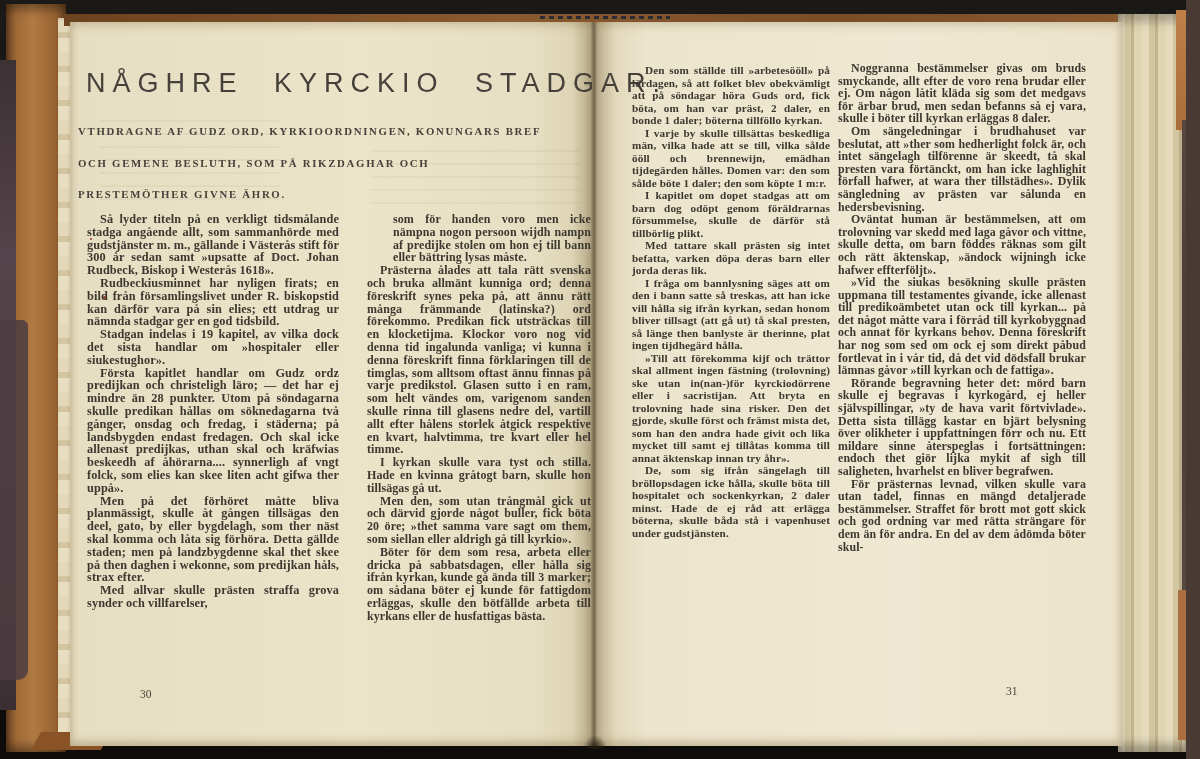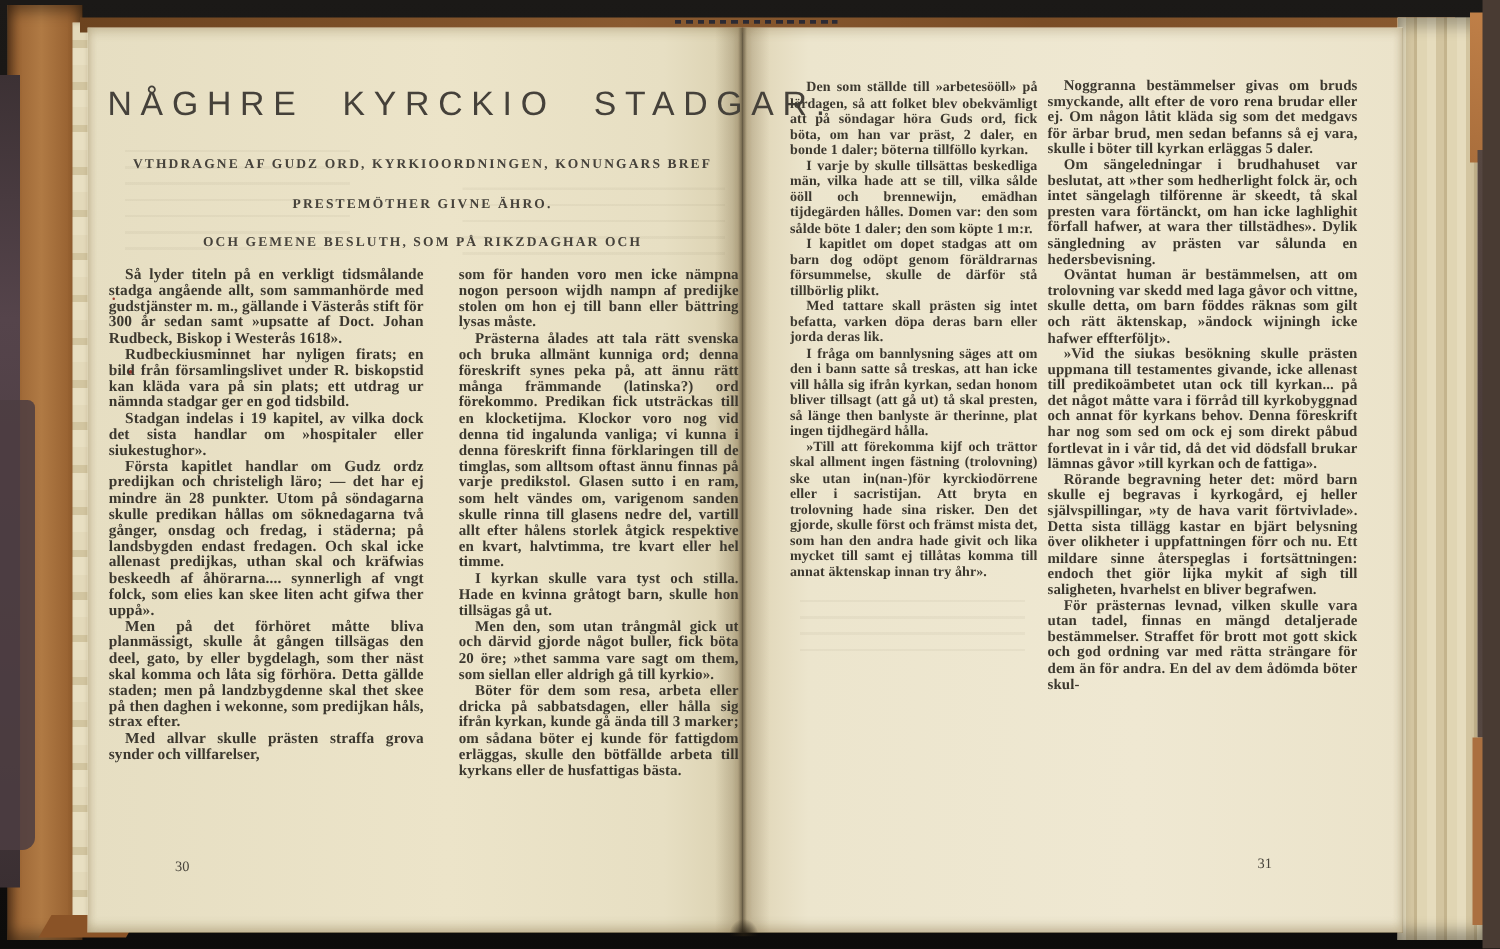--- a/index.html
+++ b/index.html
@@ -43,26 +43,26 @@
       background:linear-gradient(90deg,#ddd2b2 0%,#ece5cd 10%,#efe8d2 60%,#ebe3ca 100%);
       box-shadow:inset 0 4px 8px rgba(120,95,50,.22), inset 0 -5px 8px rgba(120,95,50,.3);}
   .gutter{position:absolute;left:572px;top:22px;width:44px;height:724px;pointer-events:none;
       background:linear-gradient(90deg,rgba(0,0,0,0) 0%,rgba(92,72,40,.28) 42%,rgba(46,35,18,.55) 50%,rgba(92,72,40,.25) 58%,rgba(0,0,0,0) 100%);}
   .gutter-fold{position:absolute;left:583px;top:735px;width:24px;height:14px;
       background:radial-gradient(ellipse at 50% 100%, #201a10 0%, rgba(32,26,16,0) 70%);}
   
   .title{position:absolute;left:86px;top:68px;width:506px;text-align:center;
       font-family:"Liberation Sans", sans-serif;font-size:27px;font-weight:400;
       letter-spacing:7px;word-spacing:16px;color:#45413a;white-space:nowrap;}
-  .subtitle{position:absolute;left:78px;top:110px;width:520px;text-align:center;color:#46423b;}
+  .subtitle{position:absolute;left:78px;top:110px;width:520px;color:#46423b;}
   .subtitle-line{font-size:10.8px;font-weight:700;letter-spacing:1.7px;line-height:21px;}
   .col{position:absolute;text-align:justify;color:#3c382f;overflow:hidden;
       font-size:12.3px;line-height:12.8px;letter-spacing:0.1px;font-weight:bold;}
   .para{margin:0;text-indent:13px;}
-  .para.noindent{text-indent:0;}
+  .para.noindent{text-indent:0;margin-left:26px;}
   .col-l1{left:87px; top:213px;width:252px;height:502px;}
   .col-l2{left:367px;top:213px;width:224px;height:502px;font-size:12.0px;}
   .col-r1{left:632px;top:64px; width:198px;height:650px;font-size:11.2px;line-height:12.5px;}
   .col-r2{left:838px;top:62px; width:248px;height:652px;font-size:11.9px;line-height:12.6px;}
   .pagenum{position:absolute;font-size:11.5px;color:#47433a;}
   .pagenum-left{left:140px;top:688px;}
   .pagenum-right{left:1006px;top:685px;}
   
   .ghost{position:absolute;opacity:.06;pointer-events:none;
       background:repeating-linear-gradient(180deg,#6a6046 0 2px,transparent 2px 13px);}
@@ -97,27 +97,27 @@
 
   <div class="ghost g1"></div>
   <div class="ghost g2"></div>
   <div class="ghost g3"></div>
   <div class="speck-red s1"></div>
   <div class="speck-red s2"></div>
 
   <div class="title">NÅGHRE KYRCKIO STADGAR.</div>
   <div class="subtitle">
       <p class="subtitle-line">VTHDRAGNE AF GUDZ ORD, KYRKIOORDNINGEN, KONUNGARS BREF</p>
+      <p class="subtitle-line">OCH GEMENE BESLUTH, SOM PÅ RIKZDAGHAR OCH</p>
       <p class="subtitle-line">PRESTEMÖTHER GIVNE ÄHRO.</p>
-      <p class="subtitle-line">OCH GEMENE BESLUTH, SOM PÅ RIKZDAGHAR OCH</p>
     </div>
 
   <div class="col col-l1">
       <p class="para">Så lyder titeln på en verkligt tidsmålande stadga angående allt, som sammanhörde med gudstjänster m. m., gällande i Västerås stift för 300 år sedan samt »upsatte af Doct. Johan Rudbeck, Biskop i Westerås 1618».</p>
-      <p class="para">Rudbeckiusminnet har nyligen firats; en bild från församlingslivet under R. biskopstid kan kläda vara på sin plats; ett utdrag ur nämnda stadgar ger en god tidsbild.</p>
+      <p class="para">Rudbeckiusminnet har nyligen firats; en bild från församlingslivet under R. biskopstid kan därför vara på sin elies; ett utdrag ur nämnda stadgar ger en god tidsbild.</p>
       <p class="para">Stadgan indelas i 19 kapitel, av vilka dock det sista handlar om »hospitaler eller siukestughor».</p>
       <p class="para">Första kapitlet handlar om Gudz ordz predijkan och christeligh läro; — det har ej mindre än 28 punkter. Utom på söndagarna skulle predikan hållas om söknedagarna två gånger, onsdag och fredag, i städerna; på landsbygden endast fredagen. Och skal icke allenast predijkas, uthan skal och kräfwias beskeedh af åhörarna.... synnerligh af vngt folck, som elies kan skee liten acht gifwa ther uppå».</p>
       <p class="para">Men på det förhöret måtte bliva planmässigt, skulle åt gången tillsägas den deel, gato, by eller bygdelagh, som ther näst skal komma och låta sig förhöra. Detta gällde staden; men på landzbygdenne skal thet skee på then daghen i wekonne, som predijkan håls, strax efter.</p>
       <p class="para">Med allvar skulle prästen straffa grova synder och villfarelser,</p>
     </div>
   <div class="col col-l2">
       <p class="para noindent">som för handen voro men icke nämpna nogon persoon wijdh nampn af predijke stolen om hon ej till bann eller bättring lysas måste.</p>
       <p class="para">Prästerna ålades att tala rätt svenska och bruka allmänt kunniga ord; denna föreskrift synes peka på, att ännu rätt många främmande (latinska?) ord förekommo. Predikan fick utsträckas till en klocketijma. Klockor voro nog vid denna tid ingalunda vanliga; vi kunna i denna föreskrift finna förklaringen till de timglas, som alltsom oftast ännu finnas på varje predikstol. Glasen sutto i en ram, som helt vändes om, varigenom sanden skulle rinna till glasens nedre del, vartill allt efter hålens storlek åtgick respektive en kvart, halvtimma, tre kvart eller hel timme.</p>
       <p class="para">I kyrkan skulle vara tyst och stilla. Hade en kvinna gråtogt barn, skulle hon tillsägas gå ut.</p>
       <p class="para">Men den, som utan trångmål gick ut och därvid gjorde något buller, fick böta 20 öre; »thet samma vare sagt om them, som siellan eller aldrigh gå till kyrkio».</p>
@@ -125,23 +125,24 @@
     </div>
   <div class="pagenum pagenum-left">30</div>
 
   <div class="col col-r1">
       <p class="para">Den som ställde till »arbetesööll» på lördagen, så att folket blev obekvämligt att på söndagar höra Guds ord, fick böta, om han var präst, 2 daler, en bonde 1 daler; böterna tillföllo kyrkan.</p>
       <p class="para">I varje by skulle tillsättas beskedliga män, vilka hade att se till, vilka sålde ööll och brennewijn, emädhan tijdegärden hålles. Domen var: den som sålde böte 1 daler; den som köpte 1 m:r.</p>
       <p class="para">I kapitlet om dopet stadgas att om barn dog odöpt genom föräldrarnas försummelse, skulle de därför stå tillbörlig plikt.</p>
       <p class="para">Med tattare skall prästen sig intet befatta, varken döpa deras barn eller jorda deras lik.</p>
       <p class="para">I fråga om bannlysning säges att om den i bann satte så treskas, att han icke vill hålla sig ifrån kyrkan, sedan honom bliver tillsagt (att gå ut) tå skal presten, så länge then banlyste är therinne, plat ingen tijdhegärd hålla.</p>
       <p class="para">»Till att förekomma kijf och trättor skal allment ingen fästning (trolovning) ske utan in(nan-)för kyrckiodörrene eller i sacristijan. Att bryta en trolovning hade sina risker. Den det gjorde, skulle först och främst mista det, som han den andra hade givit och lika mycket till samt ej tillåtas komma till annat äktenskap innan try åhr».</p>
+      <p class="para">De, som sig ifrån sängelagh till bröllopsdagen icke hålla, skulle böta till hospitalet och sockenkyrkan, 2 daler minst. Hade de ej råd att erlägga böterna, skulle båda stå i vapenhuset under gudstjänsten.</p>
     </div>
   <div class="col col-r2">
-      <p class="para">Noggranna bestämmelser givas om bruds smyckande, allt efter de voro rena brudar eller ej. Om någon låtit kläda sig som det medgavs för ärbar brud, men sedan befanns så ej vara, skulle i böter till kyrkan erläggas 5 daler.</p>
+      <p class="para">Noggranna bestämmelser givas om bruds smyckande, allt efter de voro rena brudar eller ej. Om någon låtit kläda sig som det medgavs för ärbar brud, men sedan befanns så ej vara, skulle i böter till kyrkan erläggas 8 daler.</p>
       <p class="para">Om sängeledningar i brudhahuset var beslutat, att »ther som hedherlight folck är, och intet sängelagh tilförenne är skeedt, tå skal presten vara förtänckt, om han icke laghlighit förfall hafwer, at wara ther tillstädhes». Dylik sängledning av prästen var sålunda en hedersbevisning.</p>
       <p class="para">Oväntat human är bestämmelsen, att om trolovning var skedd med laga gåvor och vittne, skulle detta, om barn föddes räknas som gilt och rätt äktenskap, »ändock wijningh icke hafwer effterföljt».</p>
       <p class="para">»Vid the siukas besökning skulle prästen uppmana till testamentes givande, icke allenast till predikoämbetet utan ock till kyrkan... på det något måtte vara i förråd till kyrkobyggnad och annat för kyrkans behov. Denna föreskrift har nog som sed om ock ej som direkt påbud fortlevat in i vår tid, då det vid dödsfall brukar lämnas gåvor »till kyrkan och de fattiga».</p>
       <p class="para">Rörande begravning heter det: mörd barn skulle ej begravas i kyrkogård, ej heller självspillingar, »ty de hava varit förtvivlade». Detta sista tillägg kastar en bjärt belysning över olikheter i uppfattningen förr och nu. Ett mildare sinne återspeglas i fortsättningen: endoch thet giör lijka mykit af sigh till saligheten, hvarhelst en bliver begrafwen.</p>
       <p class="para">För prästernas levnad, vilken skulle vara utan tadel, finnas en mängd detaljerade bestämmelser. Straffet för brott mot gott skick och god ordning var med rätta strängare för dem än för andra. En del av dem ådömda böter skul-</p>
     </div>
   <div class="pagenum pagenum-right">31</div>
 
 </div>
 

